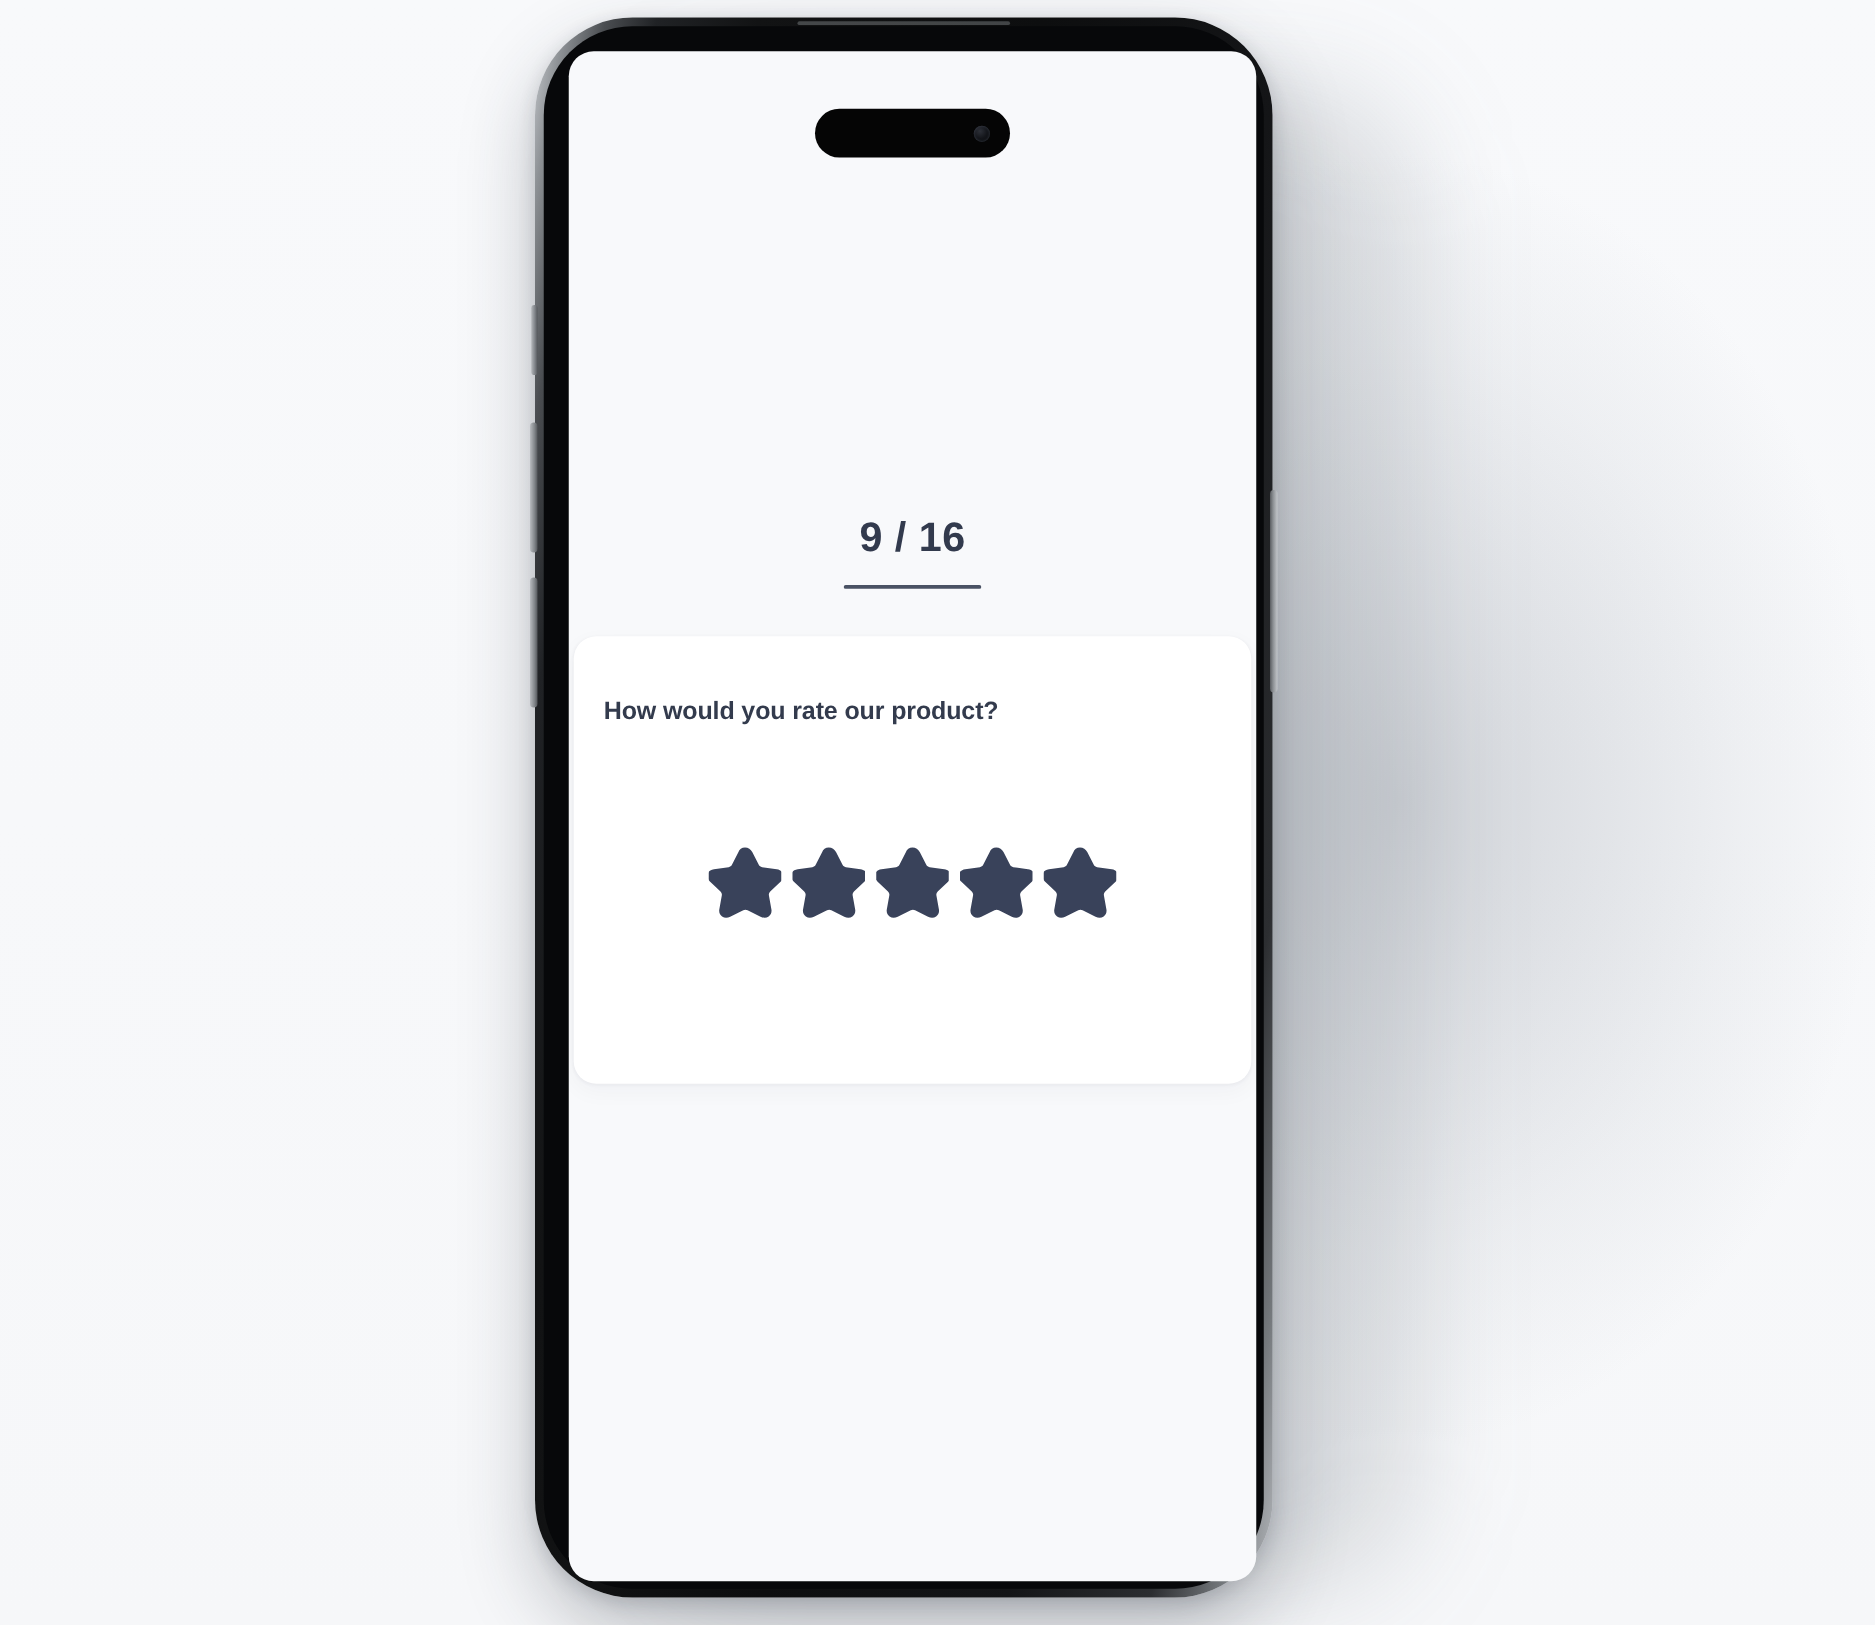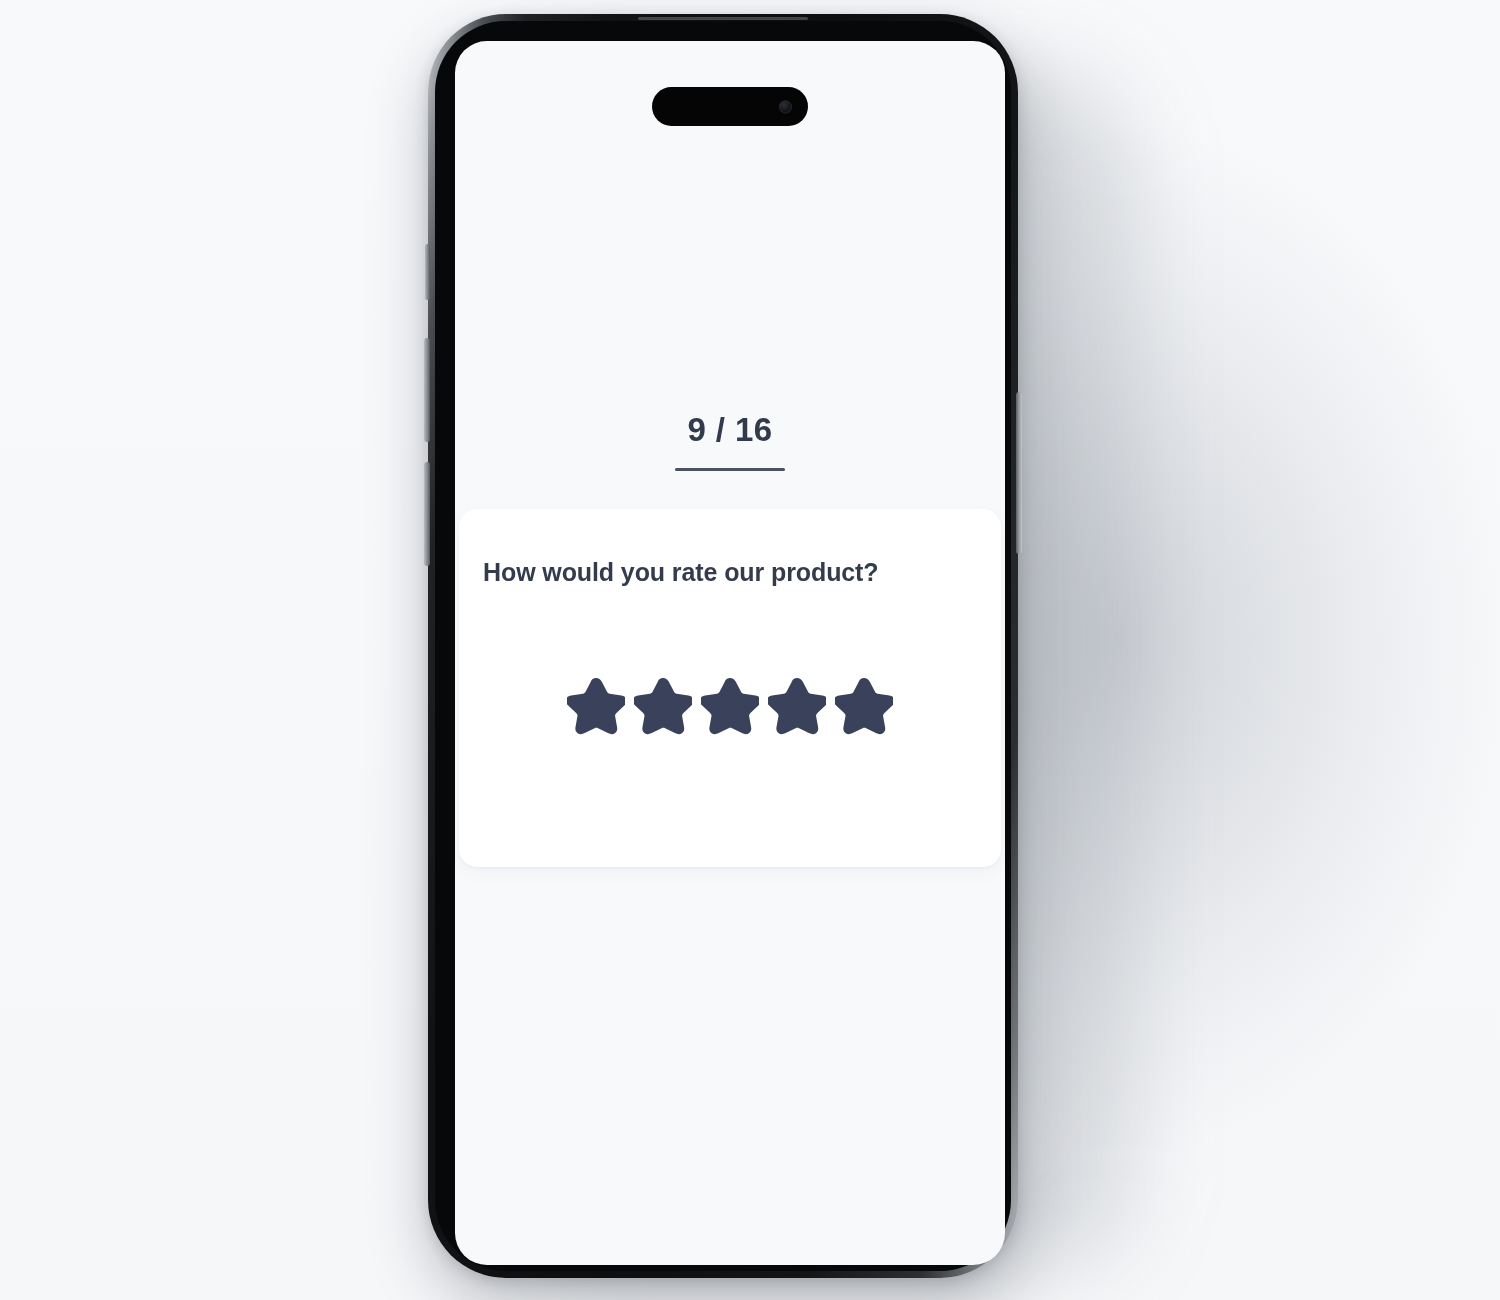--- a/index.html
+++ b/index.html
@@ -78,21 +78,21 @@
     background: #07080a;
   }
 
   
   .screen {
     position: absolute;
     left: 20px;
     top: 20px;
     width: 550px;
     height: 1224px;
-    border-radius: 32px;
+    border-radius: 20px;
     background: #f8f9fb;
     overflow: hidden;
   }
 
   
   .btn-action {
     position: absolute;
     left: -3px;
     top: 230px;
     width: 5px;
@@ -202,21 +202,21 @@
     right: 4px;
     top: 468px;
     height: 358px;
     background: #ffffff;
     border-radius: 18px;
     box-shadow: 0 1px 3px rgba(30,38,56,0.05), 0 6px 18px rgba(30,38,56,0.035);
     padding: 48px 24px 0 24px;
   }
 
   .question {
-    font-size: 25px;
+    font-size: 20px;
     font-weight: 700;
     color: #333b4d;
     letter-spacing: -0.1px;
     line-height: 1.25;
   }
 
   .stars {
     position: absolute;
     left: 0;
     right: 0;

